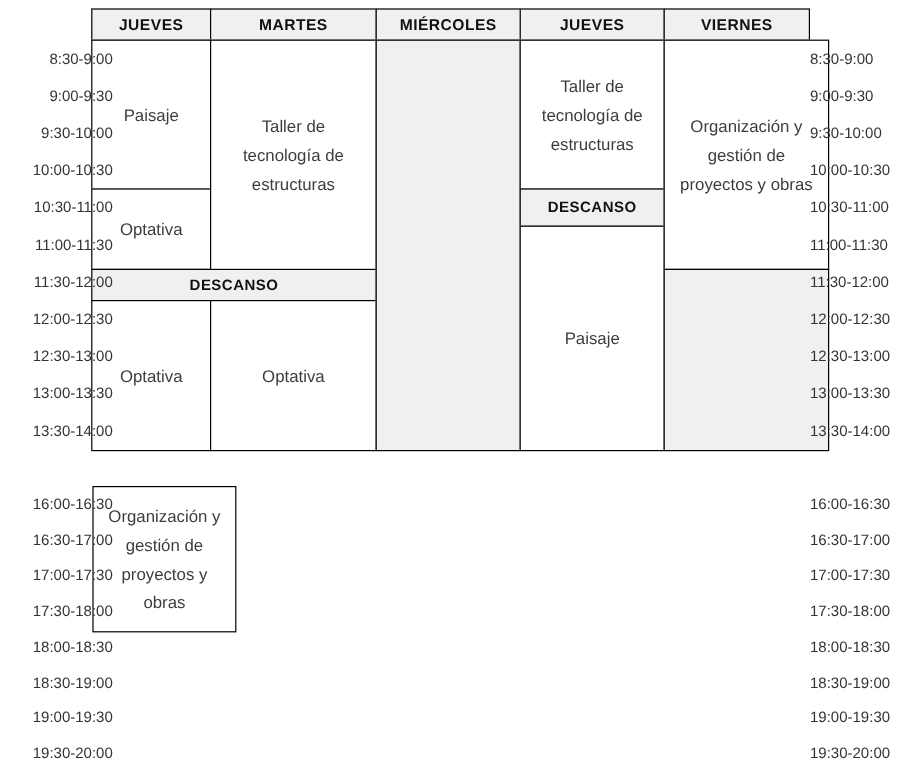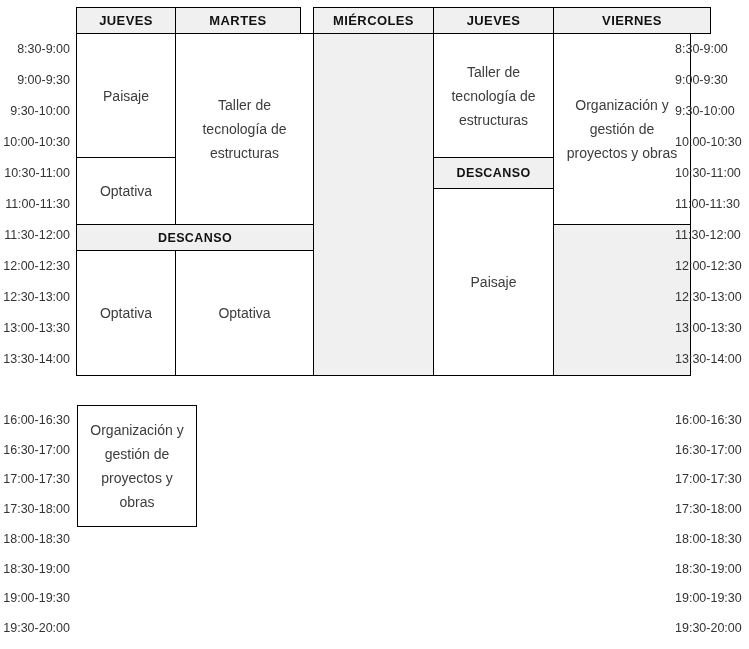--- a/index.html
+++ b/index.html
@@ -26,42 +26,42 @@
     color:var(--heading-text,#111);line-height:normal;padding:0 2px;
   }
   .cell.break{
     background:var(--break-bg,#f0f0f0);
     font-weight:bold;font-size:12.5px;letter-spacing:.4px;
     color:var(--heading-text,#111);line-height:normal;
   }
   .cell.gray{background:var(--unavailable-bg,#f0f0f0);}
   
   #h-lun{left:76px;top:7px;width:100px;height:27px}
-  #h-mar{left:175px;top:7px;width:126px;height:27px}
+  #h-mar{left:175px;top:7px;width:139px;height:27px}
   #h-mie{left:313px;top:7px;width:121px;height:27px}
   #h-jue{left:433px;top:7px;width:121px;height:27px}
-  #h-vie{left:553px;top:7px;width:158px;height:27px}
+  #h-vie{left:553px;top:7px;width:122px;height:27px}
   
   #b-lun-paisaje {left:76px; top:33px; width:100px;height:125px}
   #b-lun-opt1    {left:76px; top:157px;width:100px;height:68px}
   #b-descanso-lm {left:76px; top:224px;width:238px;height:27px}
   #b-lun-opt2    {left:76px; top:250px;width:100px;height:126px}
   #b-mar-taller  {left:175px;top:33px; width:139px;height:192px}
   #b-mar-opt     {left:175px;top:250px;width:139px;height:126px}
   #b-mie-empty   {left:313px;top:33px; width:121px;height:343px}
   #b-jue-taller  {left:433px;top:33px; width:121px;height:125px}
   #b-jue-descanso{left:433px;top:157px;width:121px;height:32px}
   #b-jue-paisaje {left:433px;top:188px;width:121px;height:188px}
   #b-vie-org     {left:553px;top:33px; width:138px;height:192px}
   #b-vie-empty   {left:553px;top:224px;width:138px;height:152px}
   
   #b-lun-pm-org  {left:77px; top:405px;width:120px;height:122px;padding:0 4px;}
   #b-mie-pm-tfg  {left:315px;top:405px;width:118px;height:238px}
   
-  .tlcol{position:absolute;top:0;bottom:0;}
+  .tlcol{position:absolute;top:0;bottom:0;padding-left:24px;}
   #labels-morning-left,#labels-afternoon-left{left:0;width:70px;text-align:right;}
   #labels-morning-right,#labels-afternoon-right{left:675px;width:74px;text-align:left;}
   .tl{
     position:absolute;left:0;right:0;height:16px;line-height:16px;
     font-size:12.5px;color:#333;white-space:nowrap;
   }
 </style>
 </head>
 <body style="--background: #ffffff; --grid-border: #000000; --header-bg: #f0f0f0; --break-bg: #f0f0f0; --unavailable-bg: #f0f0f0; --text: #3d3d3d; --heading-text: #111111;">
 

